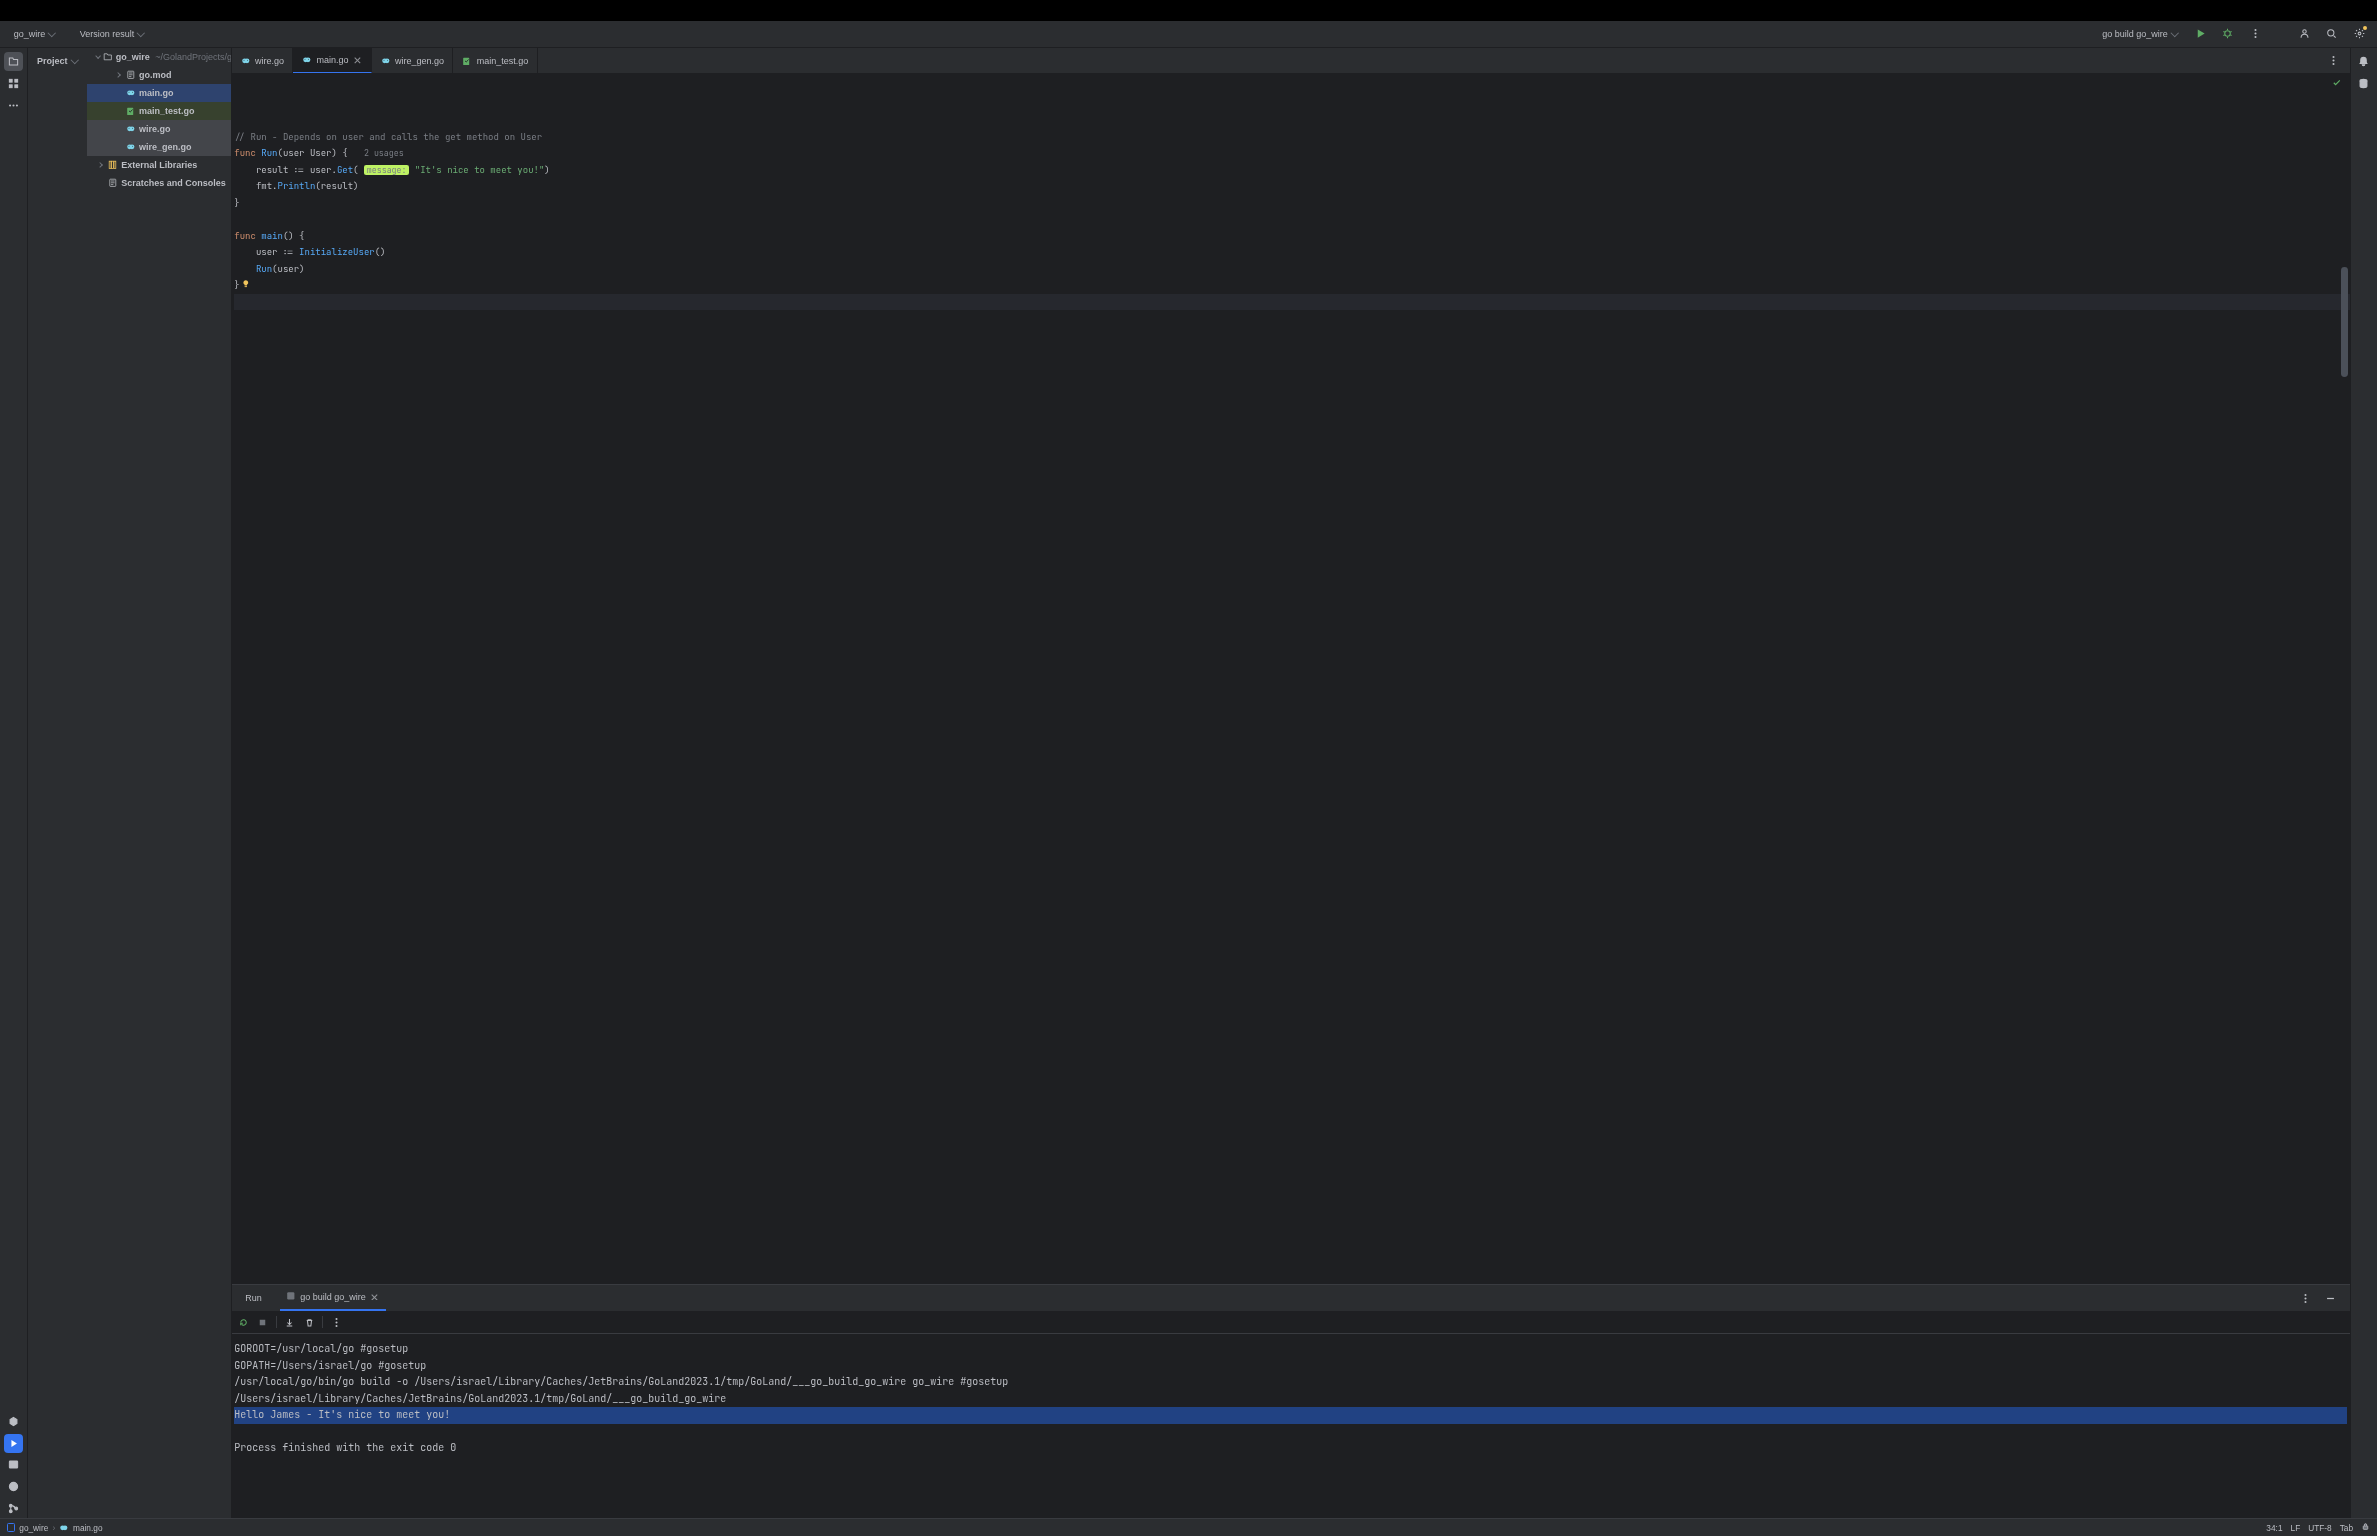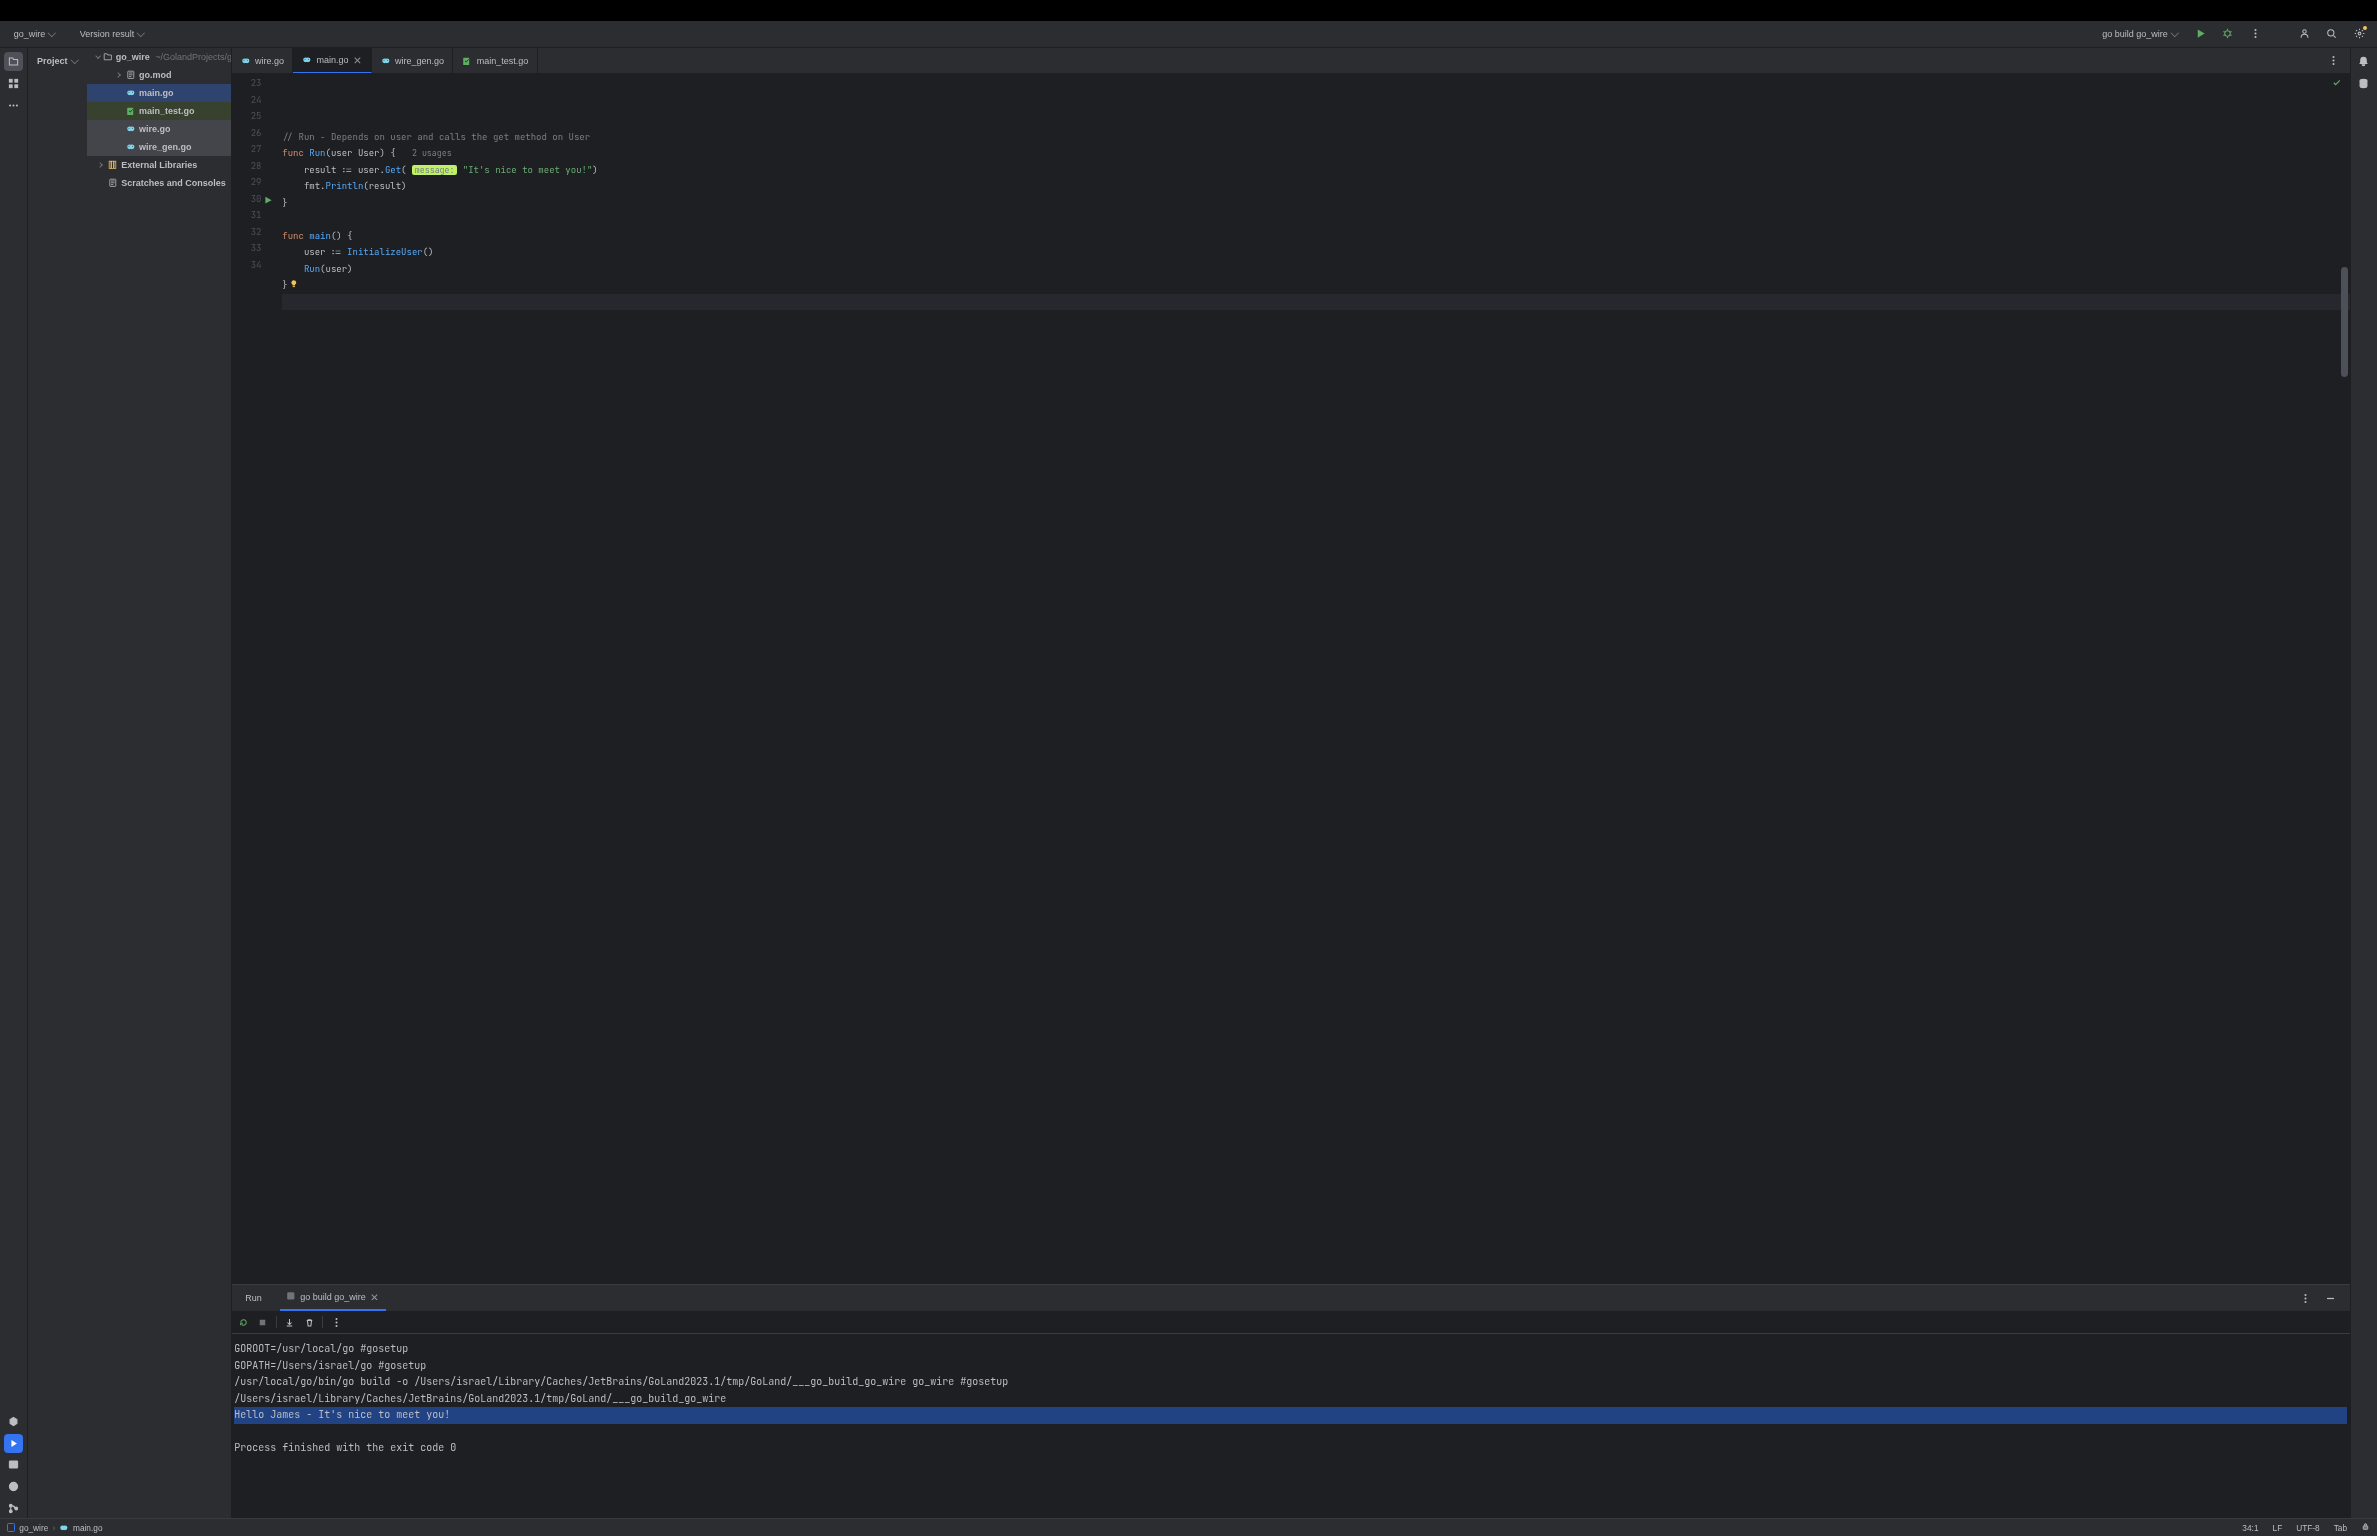--- a/index.html
+++ b/index.html
@@ -219,21 +219,21 @@
 .statusbar {
   height: 18px;
   background: #2b2d30;
   border-top: 0.7px solid #393b40;
   display: flex;
   align-items: center;
   padding: 0 6.9px;
   font-size: 8.3px;
 }
 .statusbar-left { display: flex; align-items: center; gap: 4.1px; }
-.statusbar-right { margin-left: auto; display: flex; align-items: center; gap: 14px; }
+.statusbar-right { margin-left: auto; display: flex; align-items: center; gap: 8px; }
 .breadcrumb-sep { color: #6f737a; }
 .go-file-icon { width: 9.6px; height: 9.6px; display: inline-flex; }
 .lock-icon svg { width: 9px; height: 9px; fill: #6f737a; }
 .sq-icon { width: 8.3px; height: 8.3px; border: 1px solid #3574f0; border-radius: 1.4px; }
 </style>
 </head>
 <body>
 
 <div class="app">
   <div class="topbar"></div>
@@ -520,36 +520,20 @@
                 <circle cx="8" cy="8" r="1.5"></circle>
                 <circle cx="8" cy="13" r="1.5"></circle>
               </svg>
           </div>
         </div>
       </div>
       <div class="editor">
         <div class="editor-check"><svg viewBox="0 0 16 16">
               <path d="M3 8l3 3 7-7" fill="none" stroke="#5fad65" stroke-width="2"></path>
             </svg></div>
-        <div class="gutter" id="gutter">
-            <div class="gutter-line">23</div>
-            <div class="gutter-line">24</div>
-            <div class="gutter-line">25</div>
-            <div class="gutter-line">26</div>
-            <div class="gutter-line">27</div>
-            <div class="gutter-line">28</div>
-            <div class="gutter-line">29</div>
-            <div class="gutter-line">30<span class="gutter-run"><svg viewBox="0 0 12 12">
-                  <path d="M2 1l9 5-9 5z"></path>
-                </svg></span></div>
-            <div class="gutter-line">31</div>
-            <div class="gutter-line">32</div>
-            <div class="gutter-line">33</div>
-            <div class="gutter-line">34</div>
-          </div>
         <div class="code" id="code">
           <div class="code-line">&nbsp;</div><div class="code-line"><span class="c-cmt">// Run - Depends on user and calls the get method on User</span></div><div class="code-line"><span class="c-kw">func </span><span class="c-fn">Run</span><span class="c-id">(user </span><span class="c-type">User</span><span class="c-id">) {   </span><span class="c-usage">2 usages</span></div><div class="code-line"><span class="c-id">    result := user.</span><span class="c-fn">Get</span><span class="c-id">( </span><span class="c-hint">message:</span><span class="c-id"> </span><span class="c-str">"It's nice to meet you!"</span><span class="c-id">)</span></div><div class="code-line"><span class="c-id">    fmt.</span><span class="c-fn">Println</span><span class="c-id">(result)</span></div><div class="code-line"><span class="c-id">}</span></div><div class="code-line">&nbsp;</div><div class="code-line"><span class="c-kw">func </span><span class="c-fn">main</span><span class="c-id">() {</span></div><div class="code-line"><span class="c-id">    user := </span><span class="c-fn">InitializeUser</span><span class="c-id">()</span></div><div class="code-line"><span class="c-id">    </span><span class="c-fn">Run</span><span class="c-id">(user)</span></div><div class="code-line"><span class="c-id">}</span><span class="bulb" style="position:static;margin-left:1.4px"><svg viewBox="0 0 16 16">
                   <path d="M8 2a4 4 0 0 0-2 7.5V11h4V9.5A4 4 0 0 0 8 2z" fill="#f2c55c"></path>
                   <rect x="6" y="12" width="4" height="1.5" fill="#f2c55c"></rect>
                 </svg></span></div><div class="code-line current">&nbsp;</div><div class="scroll-indicator"></div>
         </div>
       </div>
 
       <div class="run-panel">
         <div class="run-header">

